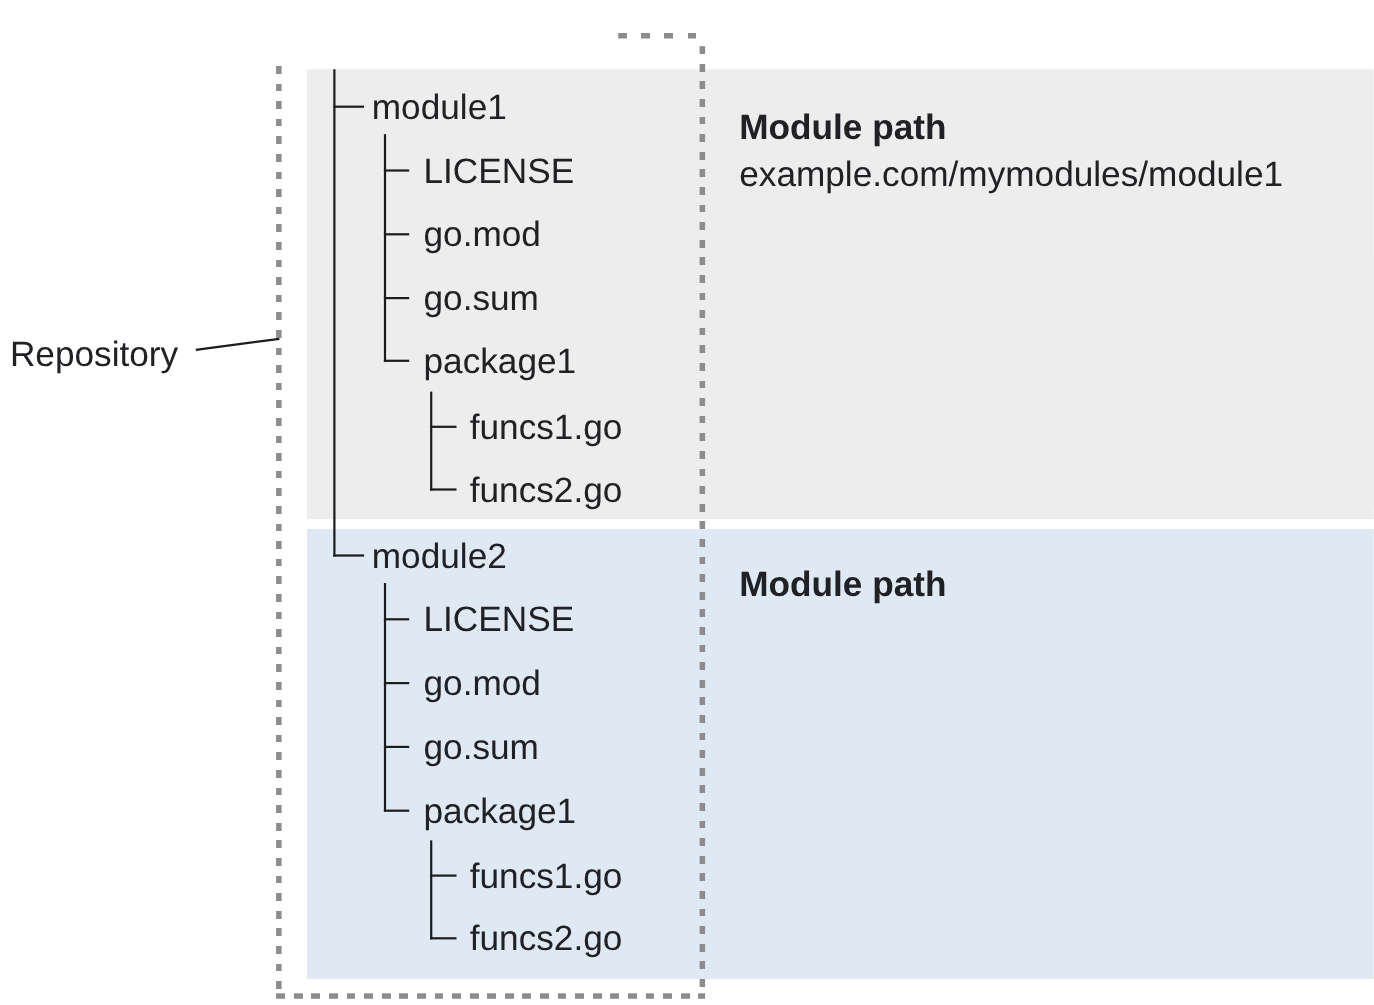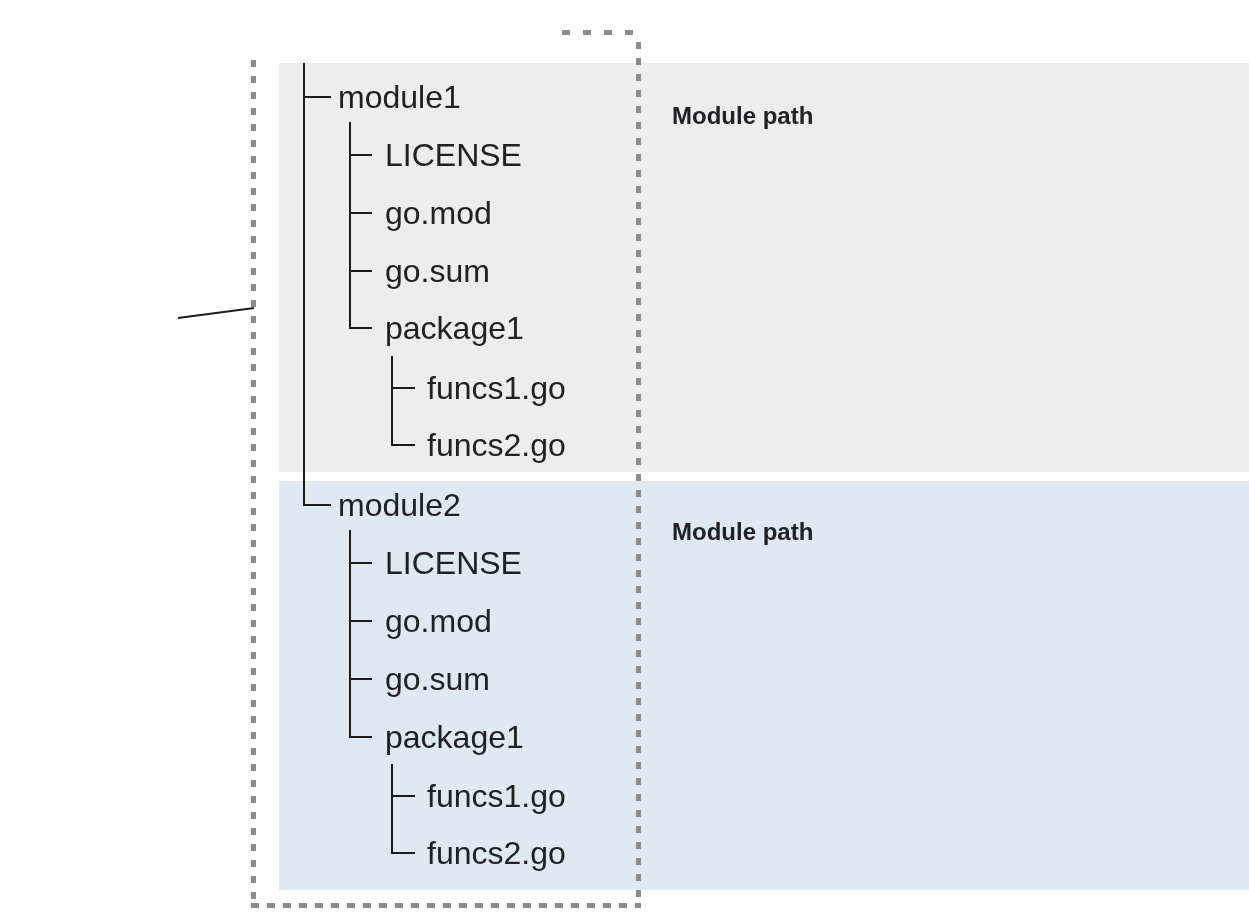--- a/index.html
+++ b/index.html
@@ -67,21 +67,21 @@
   .label {
     position: absolute;
     font-size: 32px;
     line-height: 32px;
     white-space: pre;
     z-index: 3;
   }
   .info-block {
     position: absolute;
     left: 672px;
-    font-size: 24px;
+    font-size: 32px;
     line-height: 43px;
     z-index: 3;
   }
   .info-block .heading { font-weight: bold; }
   .pointer-svg {
     position: absolute;
     left: 170px;
     top: 300px;
     z-index: 4;
   }
@@ -94,20 +94,21 @@
   <div class="panel panel1" style="background: rgb(237, 237, 237);"></div>
   <div class="panel panel2" style="background: rgb(223, 233, 244);"></div>
 
 
   <div class="dash-h" style="left:562px; top:30px; width:78px;"></div>
 
   <div class="dot-v" style="left:251px; top:60px; height:843px;"></div>
   <div class="dot-v" style="left:636px; top:42px; height:861px;"></div>
   <div class="dot-h" style="left:251px; top:903px; width:390px;"></div>
 
+  <div class="label" style="left:9px; top:306px;">Repository</div>
   <svg class="pointer-svg" width="92" height="22" viewBox="0 0 92 22">
     <line x1="8" y1="18" x2="84" y2="8" stroke="#1c1c1c" stroke-width="2"></line>
   </svg>
 
   <div class="vline" style="left:303px; top:63px;  height:443px;"></div>
   <div class="hline" style="left:303px; top:96px;  width:28px;"></div>
   <div class="vline" style="left:349px; top:122px; height:207px;"></div>
   <div class="hline" style="left:349px; top:154px; width:23px;"></div>
   <div class="hline" style="left:349px; top:212px; width:23px;"></div>
   <div class="hline" style="left:349px; top:270px; width:23px;"></div>
@@ -137,18 +138,19 @@
   <div class="mono" style="left:338px; top:489px;">module2</div>
   <div class="mono" style="left:385px; top:547px;">LICENSE</div>
   <div class="mono" style="left:385px; top:605px;">go.mod</div>
   <div class="mono" style="left:385px; top:663px;">go.sum</div>
   <div class="mono" style="left:385px; top:721px;">package1</div>
   <div class="mono" style="left:427px; top:780px;">funcs1.go</div>
   <div class="mono" style="left:427px; top:837px;">funcs2.go</div>
 
   <div class="info-block" style="top:94px;">
     <div class="heading">Module path</div>
+    <div class="path">example.com/mymodules/module1</div>
   </div>
   <div class="info-block" style="top:510px;">
     <div class="heading">Module path</div>
   </div>
 
 </div>
 
 </body></html>

